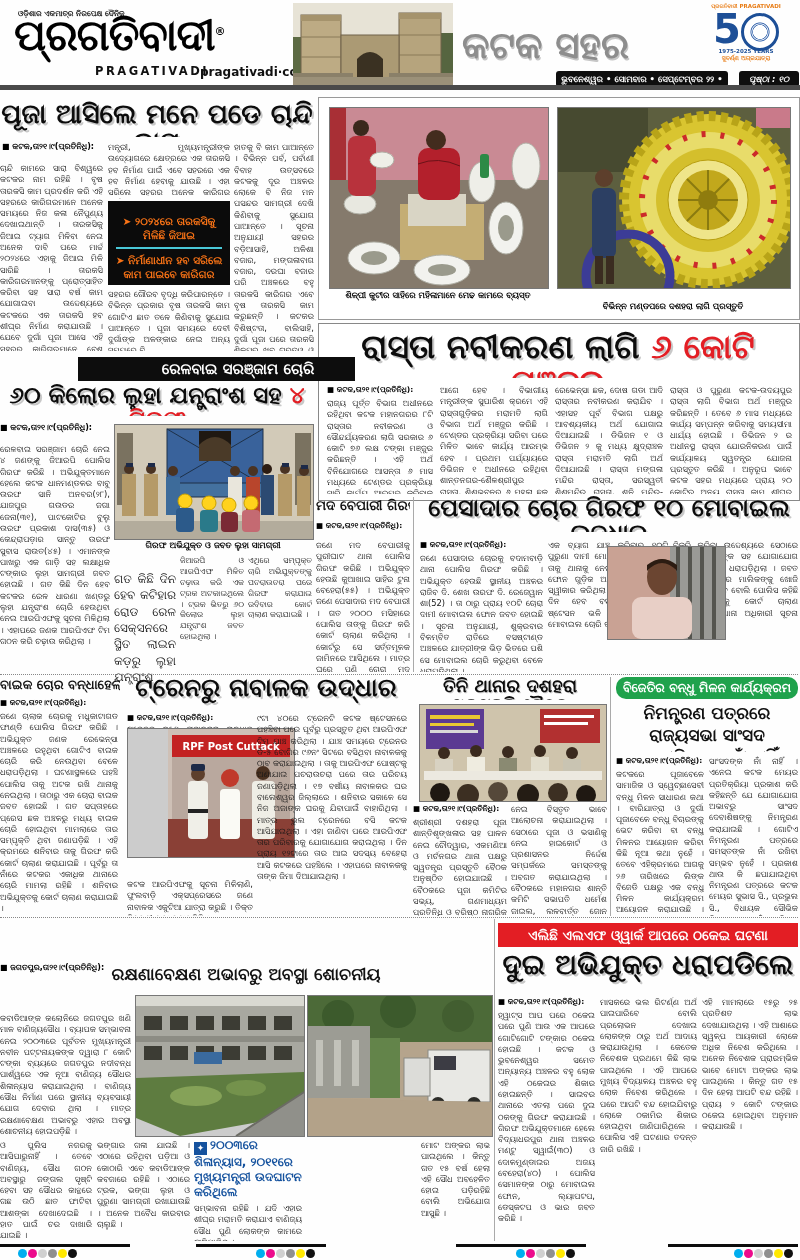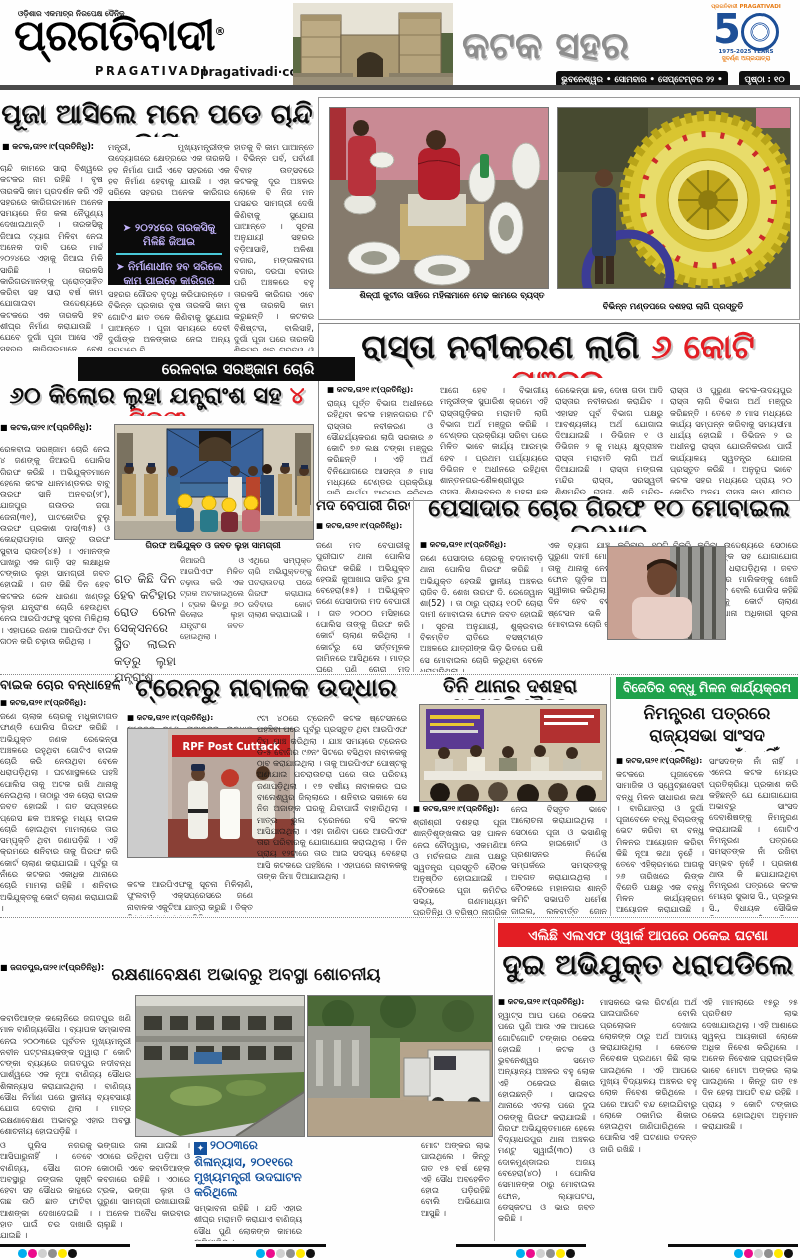--- a/index.html
+++ b/index.html
@@ -9,21 +9,21 @@
   .bl{font-size:8px;font-weight:bold;color:#000;line-height:1.25;overflow:hidden;}
   .hd{font-weight:800;color:#0c0c0c;text-shadow:2px 2px 0 #c8c8c8;text-align:center;line-height:1.05;overflow:hidden;}
   .red{color:#e31e24;}
   .cap{font-size:8.5px;font-weight:bold;text-align:center;overflow:hidden;color:#000;}
   .vl{width:1px;background:#aaa;}
   .dr{border-top:1px dotted #888;height:0;}
   .photo{border:1px solid #777;overflow:hidden;background:#ccc;}
   .barblack{background:#0d0d0d;color:#fff;font-weight:800;text-align:center;overflow:hidden;padding-left:43px;}
   .bargreen{background:#1fa24c;color:#fff;font-weight:800;text-align:center;overflow:hidden;}
   .barred{background:#e31e24;color:#fff;font-weight:800;text-align:center;overflow:hidden;}
-  .infobox{background:#0b0b0b;color:#c4b5fd;text-align:center;padding:20px 5px;box-sizing:border-box;}
+  .infobox{background:#0b0b0b;color:#f97316;text-align:center;padding:14px 5px;box-sizing:border-box;}
   .infobox .it{font-size:10.5px;font-weight:800;line-height:1.3;}
   .infobox .sep{height:2px;background:#49c8d8;margin:5px 3px;}
   .datebox{background:#0e0e0e;color:#fff;font-size:8.5px;font-weight:bold;text-align:center;border-radius:3px;overflow:hidden;}
   .dots span{display:inline-block;width:9px;height:9px;border-radius:50%;margin-right:1px;vertical-align:top;}
   .regbar{background:#0c0c0c;height:3px;}
   .bluebox{color:#15529e;font-weight:800;font-size:12px;line-height:1.25;text-align:left;}
   .blueico{display:inline-block;width:13px;height:13px;background:#15529e;color:#fff;font-size:9px;line-height:13px;text-align:center;margin-right:3px;vertical-align:-2px;}
   svg{display:block;}
 </style>
 </head>
@@ -62,21 +62,21 @@
   <div class="ab" style="left:695px;top:3px;width:102px;height:66px;text-align:center;">
     <div style="font-size:5.5px;color:#e87d17;font-weight:bold;">ପ୍ରଗତିବାଦୀ PRAGATIVADI</div>
     <div style="height:38px;line-height:38px;">
       <span style="font-size:40px;font-weight:900;color:#1d4f97;vertical-align:top;">5</span><span style="display:inline-block;width:32px;height:32px;border:3px solid #1d4f97;border-radius:50%;vertical-align:top;margin-top:3px;background:radial-gradient(circle,#ffffff 30%,#2a5ca8 32%,#ffffff 36%,#2a5ca8 40%,#ffffff 44%);"></span>
     </div>
     <div style="font-size:5.5px;color:#1d4f97;font-weight:bold;"><span>1975-2025</span> <span>YEARS</span></div>
     <div style="font-size:6px;color:#e87d17;font-weight:bold;">ସୁବର୍ଣ୍ଣ ଅଗ୍ରଯାତ୍ରା</div>
   </div>
 
   <div class="ab datebox" style="left:556px;top:71px;width:172px;height:16px;line-height:16px;">ଭୁବନେଶ୍ୱର • ସୋମବାର • ସେପ୍ଟେମ୍ବର ୨୨ • ୨୦୨୫</div>
-  <div class="ab datebox" style="left:739px;top:71px;width:51px;height:16px;line-height:16px;">ପୃଷ୍ଠା : ୧୦</div>
+  <div class="ab datebox" style="left:739px;top:71px;width:60px;height:16px;line-height:16px;font-style:italic;">ପୃଷ୍ଠା : ୧୦</div>
   <div class="ab" style="left:0;top:85px;width:800px;height:5px;background:#4a4a4a;"></div>
 
   <div class="ab hd" style="left:0;top:100px;width:314px;height:37px;font-size:27px;">ପୂଜା ଆସିଲେ ମନେ ପଡେ ଚାନ୍ଦି କାମ</div>
   <div class="ab bl" style="left:2px;top:142px;width:104px;height:20px;">■ କଟକ,ତା୨୧।୯(ପ୍ରତିନିଧି):</div>
   <div class="ab bc" style="left:0;top:163px;width:103px;height:188px;">ଚାନ୍ଦି କାମରେ ସାରା ବିଶ୍ୱରେ କଟକର ନାମ ରହିଛି । ବୃଷ ତାରକସି କାମ ପ୍ରଦର୍ଶନ କରି ଏହି ସହରରେ କାରିଗରମାନେ ଅନେକ ସମୟରେ ନିଜ କଳା ନୈପୁଣ୍ୟ ଦେଖାଇଥାନ୍ତି । ତାରକସିକୁ ଜିଆଇ ଟ୍ୟାଗ ମିଳିବା ନେଇ ଅନେକ ଦାବି ପରେ ମାର୍ଚ୍ଚ ୨୦୨୪ରେ ଏହାକୁ ଜିଆଇ ମିଳି ସାରିଛି । ତାରକସି କାରିଗରମାନଙ୍କୁ ପ୍ରୋତ୍ସାହିତ କରିବା ସହ ସାରା ବର୍ଷ କାମ ଯୋଗାଇବା ଉଦ୍ଦେଶ୍ୟରେ କଟକରେ ଏକ ତାରକସି ହବ ଶୀଘ୍ର ନିର୍ମାଣ କରାଯାଉଛି । ଯେବେ ଦୁର୍ଗା ପୂଜା ଆସେ ଏହି ସହରର କାରିଗରମାନେ ବେଶ ଚଳଚଞ୍ଚଳ ହୋଇଉଠନ୍ତି । ବର୍ଷସାରା କାମ କିପରି ମିଳିବ ସେନେଇ ଚିନ୍ତା ରହୁଥିଲା ।</div>
   <div class="ab bc" style="left:108px;top:142px;width:122px;height:57px;">ମନ୍ତ୍ରୀ, ମୁଖ୍ୟମନ୍ତ୍ରୀଙ୍କ ଉଦ୍ୟୋଗରେ କ୍ଷେତ୍ରରେ ଏକ ତାରକସି ହବ ନିର୍ମାଣ ପାଇଁ ଏବେ ସହରରେ ଏକ ହବ ନିର୍ମାଣ ହେବାକୁ ଯାଉଛି । ଏହା ସରିଲେ ସହରର ଅନେକ କାରିଗର ବର୍ଷସାରା କାମ ପାଇ ପାରିବେ ।</div>
   <div class="ab infobox" style="left:108px;top:201px;width:122px;height:84px;">
     <div class="it">➤ ୨୦୨୪ରେ ତାରକସିକୁ ମିଳିଛି ଜିଆଇ</div>
     <div class="sep"></div>
     <div class="it">➤ ନିର୍ମାଣାଧୀନ ହବ ସରିଲେ କାମ ପାଇବେ କାରିଗର</div>
@@ -103,21 +103,21 @@
         <ellipse cx="30" cy="96" rx="16" ry="10" fill="#e8e8e0" stroke="#b0b0a6"></ellipse>
         <rect x="88" y="40" width="42" height="52" rx="10" fill="#b3202c"></rect>
         <path d="M88 56 Q108 48 130 58" stroke="#6b1218" fill="none"></path>
         <circle cx="106" cy="32" r="10" fill="#432c1e"></circle>
         <rect x="18" y="28" width="28" height="60" rx="8" fill="#b8323c"></rect>
         <circle cx="31" cy="20" r="8" fill="#3a281c"></circle>
         <ellipse cx="52" cy="52" rx="12" ry="8" fill="#efefe8" stroke="#b0b0a6"></ellipse>
         <rect x="150" y="46" width="9" height="24" rx="3" fill="#2d8a46"></rect>
       </svg>
     </div>
-    <div class="ab cap" style="left:24px;top:192px;width:218px;height:13px;">ଶିଳ୍ପୀ କୁଟୀର ସାହିରେ ମହିଳାମାନେ ମେଢ କାମରେ ବ୍ୟସ୍ତ</div>
+    <div class="ab cap" style="left:10px;top:192px;width:218px;height:13px;">ଶିଳ୍ପୀ କୁଟୀର ସାହିରେ ମହିଳାମାନେ ମେଢ କାମରେ ବ୍ୟସ୍ତ</div>
     <div class="ab photo" style="left:238px;top:9px;width:232px;height:180px;">
       <svg width="232" height="180" viewBox="0 0 232 180">
         <rect x="0" y="0" width="232" height="180" fill="#5d5f3f"></rect>
         <rect x="0" y="0" width="90" height="64" fill="#474a30"></rect>
         <rect x="198" y="0" width="34" height="20" fill="#c97a8a"></rect>
         <circle cx="150" cy="92" r="86" fill="#d9c530"></circle>
         <circle cx="150" cy="92" r="84" fill="none" stroke="#b8a418" stroke-width="10" stroke-dasharray="7 5"></circle>
         <circle cx="150" cy="92" r="68" fill="#e8dc6a"></circle>
         <circle cx="150" cy="92" r="66" fill="none" stroke="#cc2a2a" stroke-width="6" stroke-dasharray="4 15"></circle>
         <circle cx="150" cy="92" r="52" fill="#d4bf2c"></circle>
@@ -289,21 +289,21 @@
         <circle cx="138" cy="88" r="10" fill="#3c2f22"></circle>
         <circle cx="166" cy="90" r="10" fill="#1f1812"></circle>
       </g>
     </svg>
   </div>
   <div class="ab bl" style="left:413px;top:804px;width:94px;height:11px;font-size:7.5px;">■ କଟକ,ତା୨୧।୯(ପ୍ରତିନିଧି):</div>
   <div class="ab bc" style="left:413px;top:817px;width:94px;height:99px;">ଶ୍ରୀଶ୍ରୀ ଦଶହରା ପୂଜା ଶାନ୍ତିଶୃଙ୍ଖଳାର ସହ ପାଳନ ନେଇ ଚୌଦ୍ୱାର, ଏକମଣିଆ ଓ ମର୍ଚନଗର ଥାନା ପକ୍ଷରୁ ସ୍ୱତନ୍ତ୍ର ପ୍ରସ୍ତୁତି ବୈଠକ ଅନୁଷ୍ଠିତ ହୋଇଯାଇଛି । ବୈଠକରେ ପୂଜା କମିଟିର ସଭ୍ୟ, ଗଣମାଧ୍ୟମ ପ୍ରତିନିଧି ଓ ବରିଷ୍ଠ ନାଗରିକ ଯୋଗ ଦେଇ ମତ ରଖିଥିଲେ ।</div>
   <div class="ab bc" style="left:511px;top:804px;width:96px;height:112px;">ନେଇ ବିସ୍ତୃତ ଭାବେ ଆଲୋଚନା କରାଯାଇଥିଲା । ସେଠାରେ ପୂଜା ଓ ଭସାଣିକୁ ନେଇ ହାଇକୋର୍ଟ ଓ ପ୍ରଶାସନର ନିର୍ଦ୍ଦେଶ ସମ୍ପର୍କରେ ସମସ୍ତଙ୍କୁ ଅବଗତ କରାଯାଇଥିଲା । ବୈଠକରେ ମହାନଗର ଶାନ୍ତି କମିଟି ସଭାପତି ଧର୍ମେଶ ଜାଇଲ, ଲଳବାର୍ତ୍ତ ଜୋନ ଏସିପି ଶିଳିୟ ଶଳଭ ବରପର୍ଶୀ, ଦିଶାମାଯା ଥାନା ଅଧିକାରୀ ପ୍ରମୁଖ ଉପସ୍ଥିତ ରହିଥିଲେ ।</div>
   <div class="ab vl" style="left:610px;top:677px;height:239px;"></div>
 
-  <div class="ab bargreen" style="left:616px;top:677px;width:182px;height:22px;font-size:12.5px;line-height:22px;">ବିଜେତିର ବନ୍ଧୁ ମିଳନ କାର୍ଯ୍ୟକ୍ରମ</div>
+  <div class="ab bargreen" style="left:616px;top:677px;width:182px;height:22px;font-size:12.5px;line-height:22px;border-radius:10px;">ବିଜେତିର ବନ୍ଧୁ ମିଳନ କାର୍ଯ୍ୟକ୍ରମ</div>
   <div class="ab" style="left:616px;top:702px;width:182px;height:50px;font-size:17px;font-weight:800;text-align:center;line-height:1.3;overflow:hidden;">ନିମନ୍ତ୍ରଣ ପତ୍ରରେ ରାଜ୍ୟସଭା ସାଂସଦ ଦେବାଶିଷଙ୍କ ନାଁ ନାହିଁ</div>
   <div class="ab bl" style="left:616px;top:756px;width:88px;height:11px;font-size:7.5px;">■ କଟକ,ତା୨୧।୯(ପ୍ରତିନିଧି):</div>
   <div class="ab bc" style="left:616px;top:769px;width:88px;height:147px;">କଟକରେ ପୂଜାବେଳେ ସାମାଜିକ ଓ ସ୍ୱେଚ୍ଛାସେବୀ ବନ୍ଧୁ ମିଳନ ସାଧାରଣ କଥା । ବାରିଯାତ୍ରା ଓ ଦୁର୍ଗା ପୂଜାବେଳେ ବନ୍ଧୁ ବିଚାରଙ୍କୁ ଭେଟ କରିବା ବା ବନ୍ଧୁ ମିଳନର ଆୟୋଜନ କରିବା କିଛି ନୂଆ କଥା ନୁହେଁ । ତେବେ ଏହିକ୍ରମରେ ଆଗକୁ ୨୬ ତାରିଖରେ ଲିଙ୍କ ବିଜେଡି ପକ୍ଷରୁ ଏକ ବନ୍ଧୁ ମିଳନ କାର୍ଯ୍ୟକ୍ରମ ଆୟୋଜନ କରାଯାଉଛି । ଏଥିଲାଗି ବି ନିମନ୍ତ୍ରଣ ପତ୍ର ଛପାଯାଇଛି ।</div>
   <div class="ab bc" style="left:709px;top:756px;width:89px;height:160px;">ସାଂସଦଙ୍କ ନାଁ ନାହିଁ । ଏନେଇ କଟକ ମେୟର ପ୍ରତିକ୍ରିୟା ପ୍ରକାଶ କରି କହିଛନ୍ତି ଯେ ଯୋଗାଯୋଗ ଅଭାବରୁ ସାଂସଦ ଦେବାଶିଷଙ୍କୁ ନିମନ୍ତ୍ରଣ କରାଯାଇଛି । ଗୋଟିଏ ନିମନ୍ତ୍ରଣ ପତ୍ରରେ ସମସ୍ତଙ୍କ ନାଁ ରଖିବା ସମ୍ଭବ ନୁହେଁ । ପ୍ରକାଶ ଥାଉ କି ଛପାଯାଇଥିବା ନିମନ୍ତ୍ରଣ ପତ୍ରରେ କଟକ ମେୟର ସୁଭାସ ସି., ପ୍ରଭୁଲ ସି., ବିଧାୟକ ସୌଭିକ ବିଶ୍ୱାଳଙ୍କ ନାଁ ରହିଥିବା ଦେଖିବାକୁ ମିଳିଛି ।</div>
 
   <div class="ab dr" style="left:0;top:917px;width:798px;"></div>
 
   <div class="ab" style="left:0;top:964px;width:492px;height:24px;font-size:17px;font-weight:800;text-align:center;overflow:hidden;">ରକ୍ଷଣାବେକ୍ଷଣ ଅଭାବରୁ ଅବସ୍ଥା ଶୋଚନୀୟ</div>
   <div class="ab bl" style="left:0;top:963px;width:131px;height:19px;">■ ଜଗତପୁର,ତା୨୧।୯(ପ୍ରତିନିଧି):</div>
   <div class="ab bc" style="left:0;top:1013px;width:131px;height:124px;">କବାଡିଆଙ୍କ କଲୋନିରେ ଜଗତପୁର ଖଣି ମାଳ ବାଣିଜ୍ୟସୌଧ । ବ୍ୟାପକ ସମ୍ଭାବନା ନେଇ ୨୦୦୩ରେ ପୂର୍ବତନ ମୁଖ୍ୟମନ୍ତ୍ରୀ ନବୀନ ପଟ୍ଟନାୟକଙ୍କ ଦ୍ୱାରା ୮ କୋଟି ଟଙ୍କା ବ୍ୟୟରେ ଜଗତପୁର ନଦୀବନ୍ଧ ପାର୍ଶ୍ୱରେ ଏକ ନୂଆ ବାଣିଜ୍ୟ ସୌଧର ଶିଳାନ୍ୟାସ କରାଯାଇଥିଲା । ବାଣିଜ୍ୟ ସୌଧ ନିର୍ମାଣ ପରେ ସ୍ଥାନୀୟ ବ୍ୟବସାୟୀ ଯୋଗ ଦେବାର ଥିଲା । ମାତ୍ର ରକ୍ଷଣାବେକ୍ଷଣ ଅଭାବରୁ ଏହାର ଅବସ୍ଥା ଶୋଚନୀୟ ହୋଇପଡ଼ିଛି ।</div>

